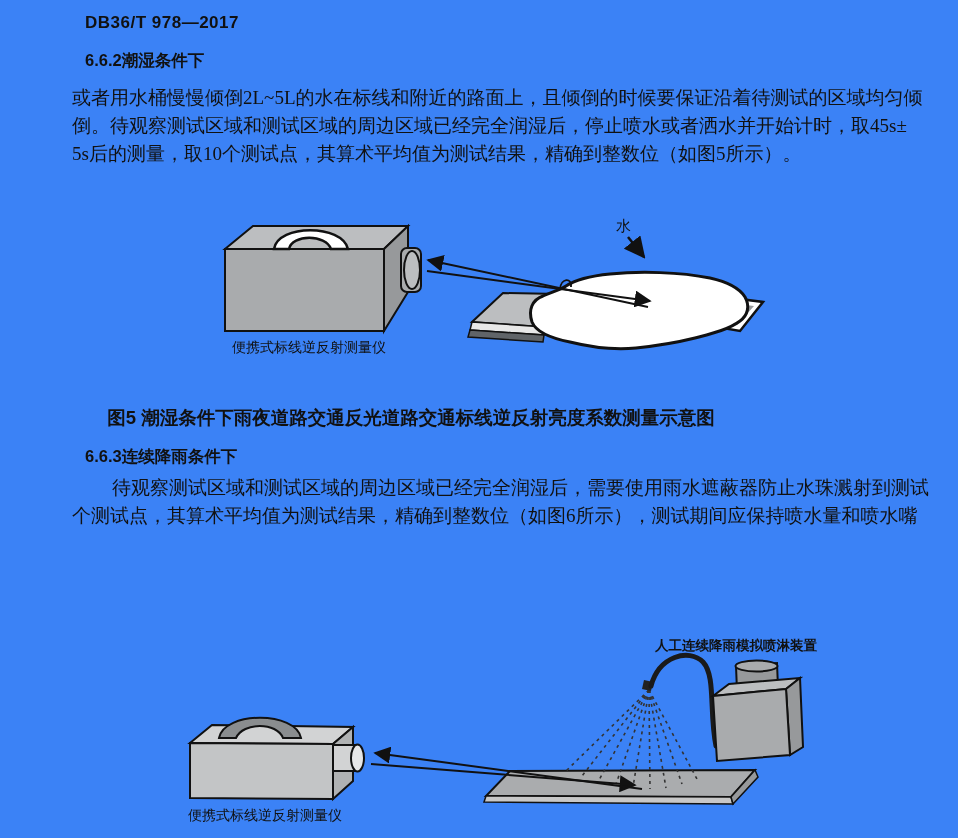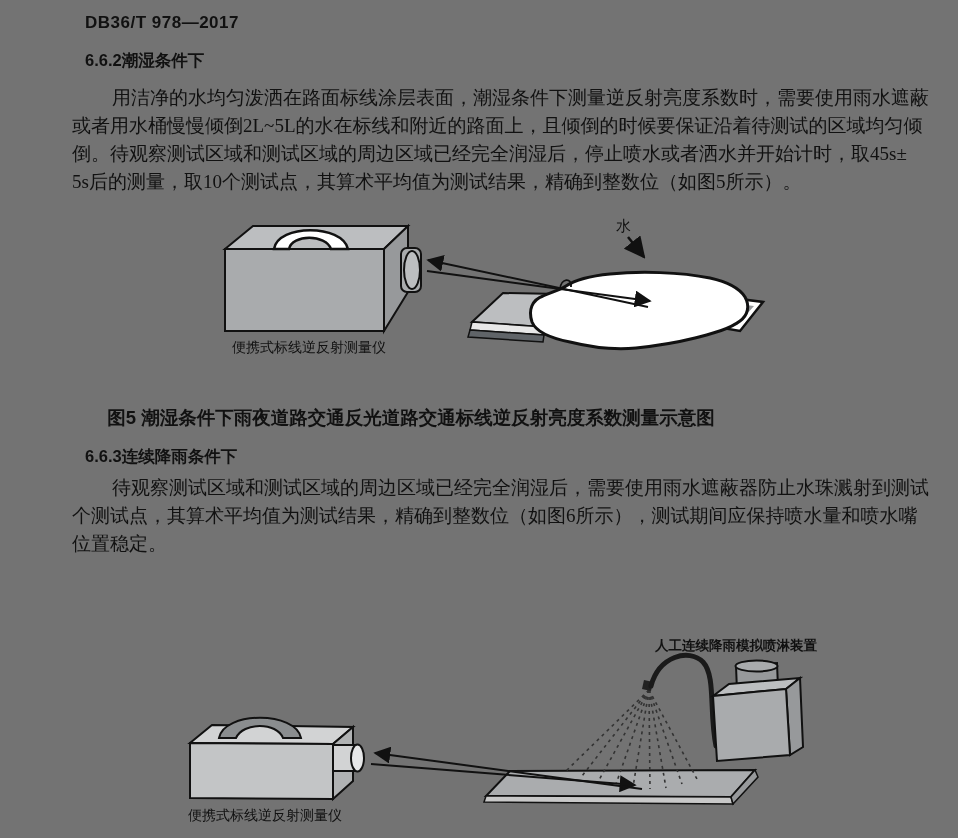--- a/index.html
+++ b/index.html
@@ -1,17 +1,17 @@
 <!DOCTYPE html>
 <html><head>
 <meta charset="utf-8">
 <style>
   html,body{margin:0;padding:0;background:#ffffff;}
   .page{
-    position:relative;width:958px;height:838px;background:#737373;overflow:hidden;
+    position:relative;width:958px;height:838px;background:#3b82f6;overflow:hidden;
     font-family:"Liberation Serif","DejaVu Serif",serif;color:#111;
   }
   .doc-header{
     position:absolute;left:85px;top:13px;
     font-family:"Liberation Sans","DejaVu Sans",sans-serif;
     font-weight:600;font-size:17px;letter-spacing:0.5px;
   }
   .sec-heading{
     position:absolute;left:85px;
     font-family:"Liberation Sans","DejaVu Sans",sans-serif;
@@ -40,21 +40,20 @@
 
 <div class="page">
 
   <div class="doc-header">DB36/T 978—2017</div>
 
   <div class="sec-heading" style="top:50px;">
     <span class="num">6.6.2</span><span>潮湿条件下</span>
   </div>
 
   <div class="para" style="top:84px;">
-    <div class="bline indent">用洁净的水均匀泼洒在路面标线涂层表面，潮湿条件下测量逆反射亮度系数时，需要使用雨水遮蔽</div>
     <div class="bline">或者用水桶慢慢倾倒2L~5L的水在标线和附近的路面上，且倾倒的时候要保证沿着待测试的区域均匀倾</div>
     <div class="bline">倒。待观察测试区域和测试区域的周边区域已经完全润湿后，停止喷水或者洒水并开始计时，取45s±</div>
     <div class="bline">5s后的测量，取10个测试点，其算术平均值为测试结果，精确到整数位（如图5所示）。</div>
   </div>
 
   <svg style="left:180px;top:214px;" width="620" height="150" viewBox="180 214 620 150">
     <defs>
       <marker id="ah1" viewBox="0 0 10 10" refX="9" refY="5" markerWidth="8.5" markerHeight="8.5" orient="auto-start-reverse">
         <path d="M0,0 L10,5 L0,10 z" fill="#111"></path>
       </marker>
@@ -96,21 +95,20 @@
 
   <div class="fig-caption">图5  潮湿条件下雨夜道路交通反光道路交通标线逆反射亮度系数测量示意图</div>
 
   <div class="sec-heading" style="top:446px;">
     <span class="num">6.6.3</span><span>连续降雨条件下</span>
   </div>
 
   <div class="para" style="top:474px;">
     <div class="bline indent">待观察测试区域和测试区域的周边区域已经完全润湿后，需要使用雨水遮蔽器防止水珠溅射到测试</div>
     <div class="bline">个测试点，其算术平均值为测试结果，精确到整数位（如图6所示），测试期间应保持喷水量和喷水嘴</div>
-    <div class="bline">位置稳定。</div>
   </div>
 
   <svg style="left:170px;top:630px;" width="690" height="208" viewBox="170 630 690 208">
     <defs>
       <marker id="ah2" viewBox="0 0 10 10" refX="9" refY="5" markerWidth="8.5" markerHeight="8.5" orient="auto-start-reverse">
         <path d="M0,0 L10,5 L0,10 z" fill="#111"></path>
       </marker>
     </defs>
 
     <g>

